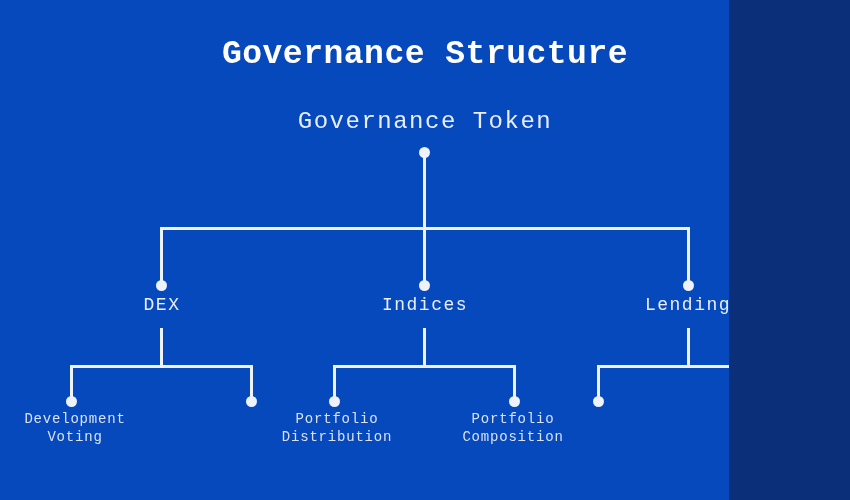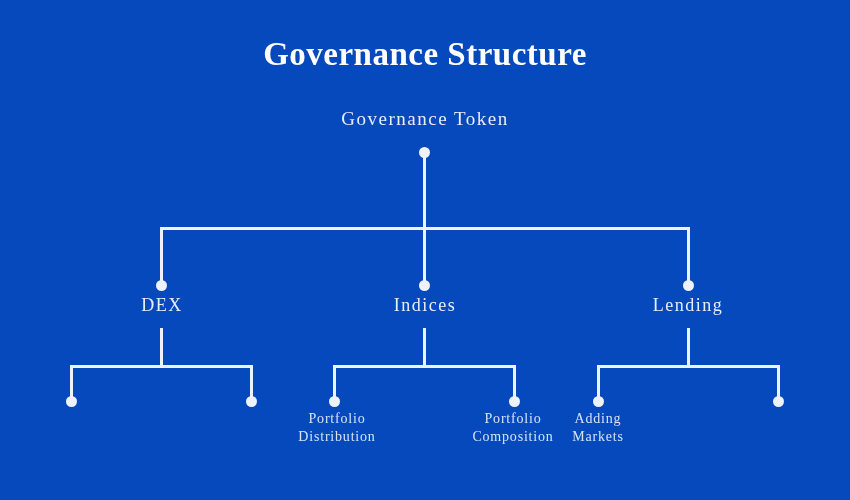--- a/index.html
+++ b/index.html
@@ -5,36 +5,36 @@
   :root{
     --bg:#0649bd;
     --line:#eef2fb;
     --title:#ffffff;
     --node:#e9eefb;
     --leaf:#d9e2f6;
   }
   html,body{margin:0;padding:0;background:#0c2f7a;}
   .canvas{
     position:relative;
-    width:850px;height:500px;
+    width:729px;height:500px;
     background:var(--bg);
-    font-family:Liberation Serif, serif;
+    font-family:Liberation Mono, monospace;
     overflow:hidden;
   }
   .title{
     position:absolute;left:425px;top:36px;transform:translateX(-50%);
     margin:0;
     font-size:33px;font-weight:700;letter-spacing:0.5px;
     color:var(--title);white-space:nowrap;
   }
   .node{
     position:absolute;transform:translateX(-50%);
     color:var(--node);white-space:nowrap;font-weight:400;
   }
-  .root-label{left:425px;top:108px;font-size:19px;letter-spacing:1.5px;}
+  .root-label{left:425px;top:108px;font-size:24px;letter-spacing:1.5px;}
   .branch-label{top:295px;font-size:18px;letter-spacing:1.5px;}
   .bl-dex{left:162px;}
   .bl-indices{left:425px;}
   .bl-lending{left:688px;}
   .leaf{
     position:absolute;top:410px;transform:translateX(-50%);
     color:var(--leaf);font-size:14px;line-height:18px;letter-spacing:0.8px;
     text-align:center;white-space:pre-line;
   }
   .lf-1{left:75px;}
@@ -114,19 +114,19 @@
   <div class="line ldrop ld-4"></div>
   <div class="line ldrop ld-5"></div>
   <div class="line ldrop ld-6"></div>
   <div class="dot ldot ldot-1"></div>
   <div class="dot ldot ldot-2"></div>
   <div class="dot ldot ldot-3"></div>
   <div class="dot ldot ldot-4"></div>
   <div class="dot ldot ldot-5"></div>
   <div class="dot ldot ldot-6"></div>
 
+  <div class="leaf lf-1">Development
+Voting</div>
   <div class="leaf lf-3">Portfolio
 Distribution</div>
   <div class="leaf lf-4">Portfolio
 Composition</div>
-  <div class="leaf lf-5">Adding
-Markets</div>
 </div>
 
 </body></html>

